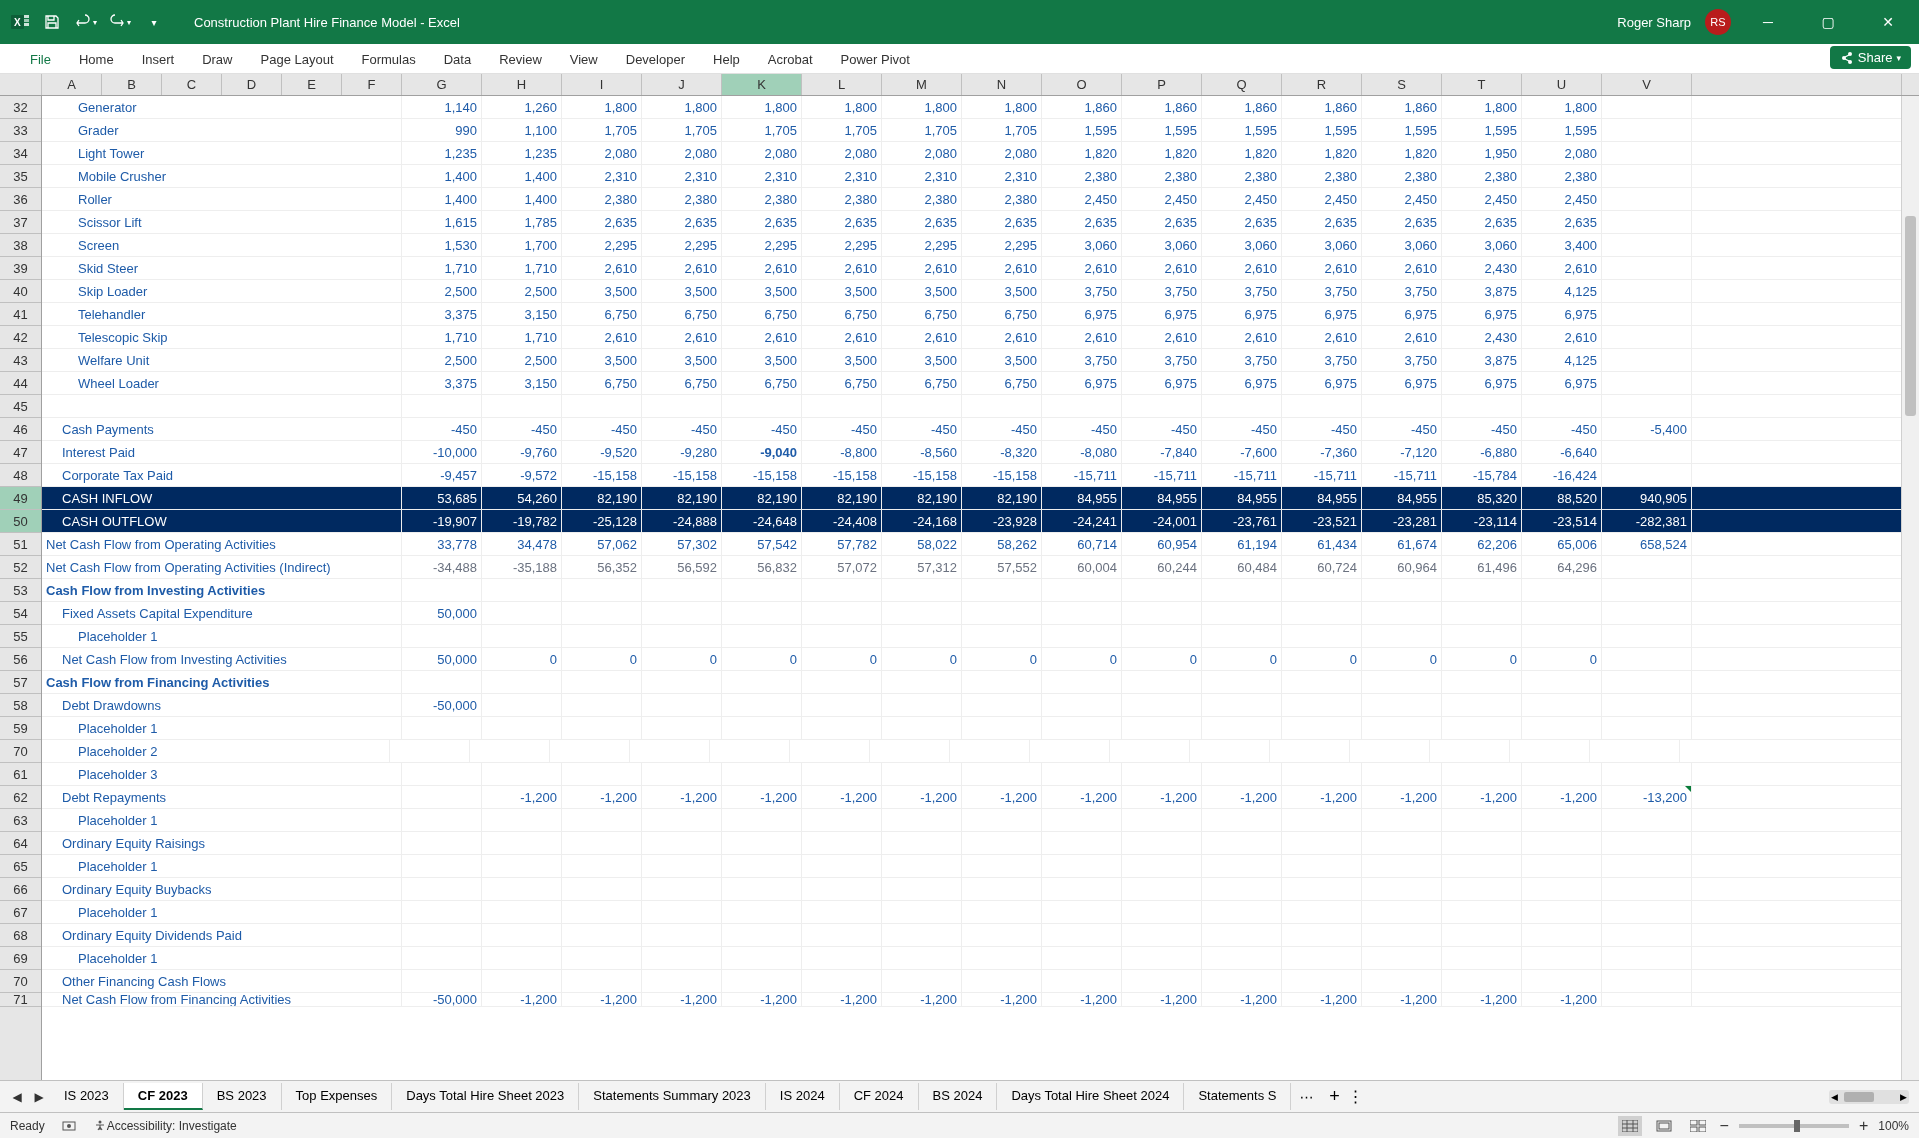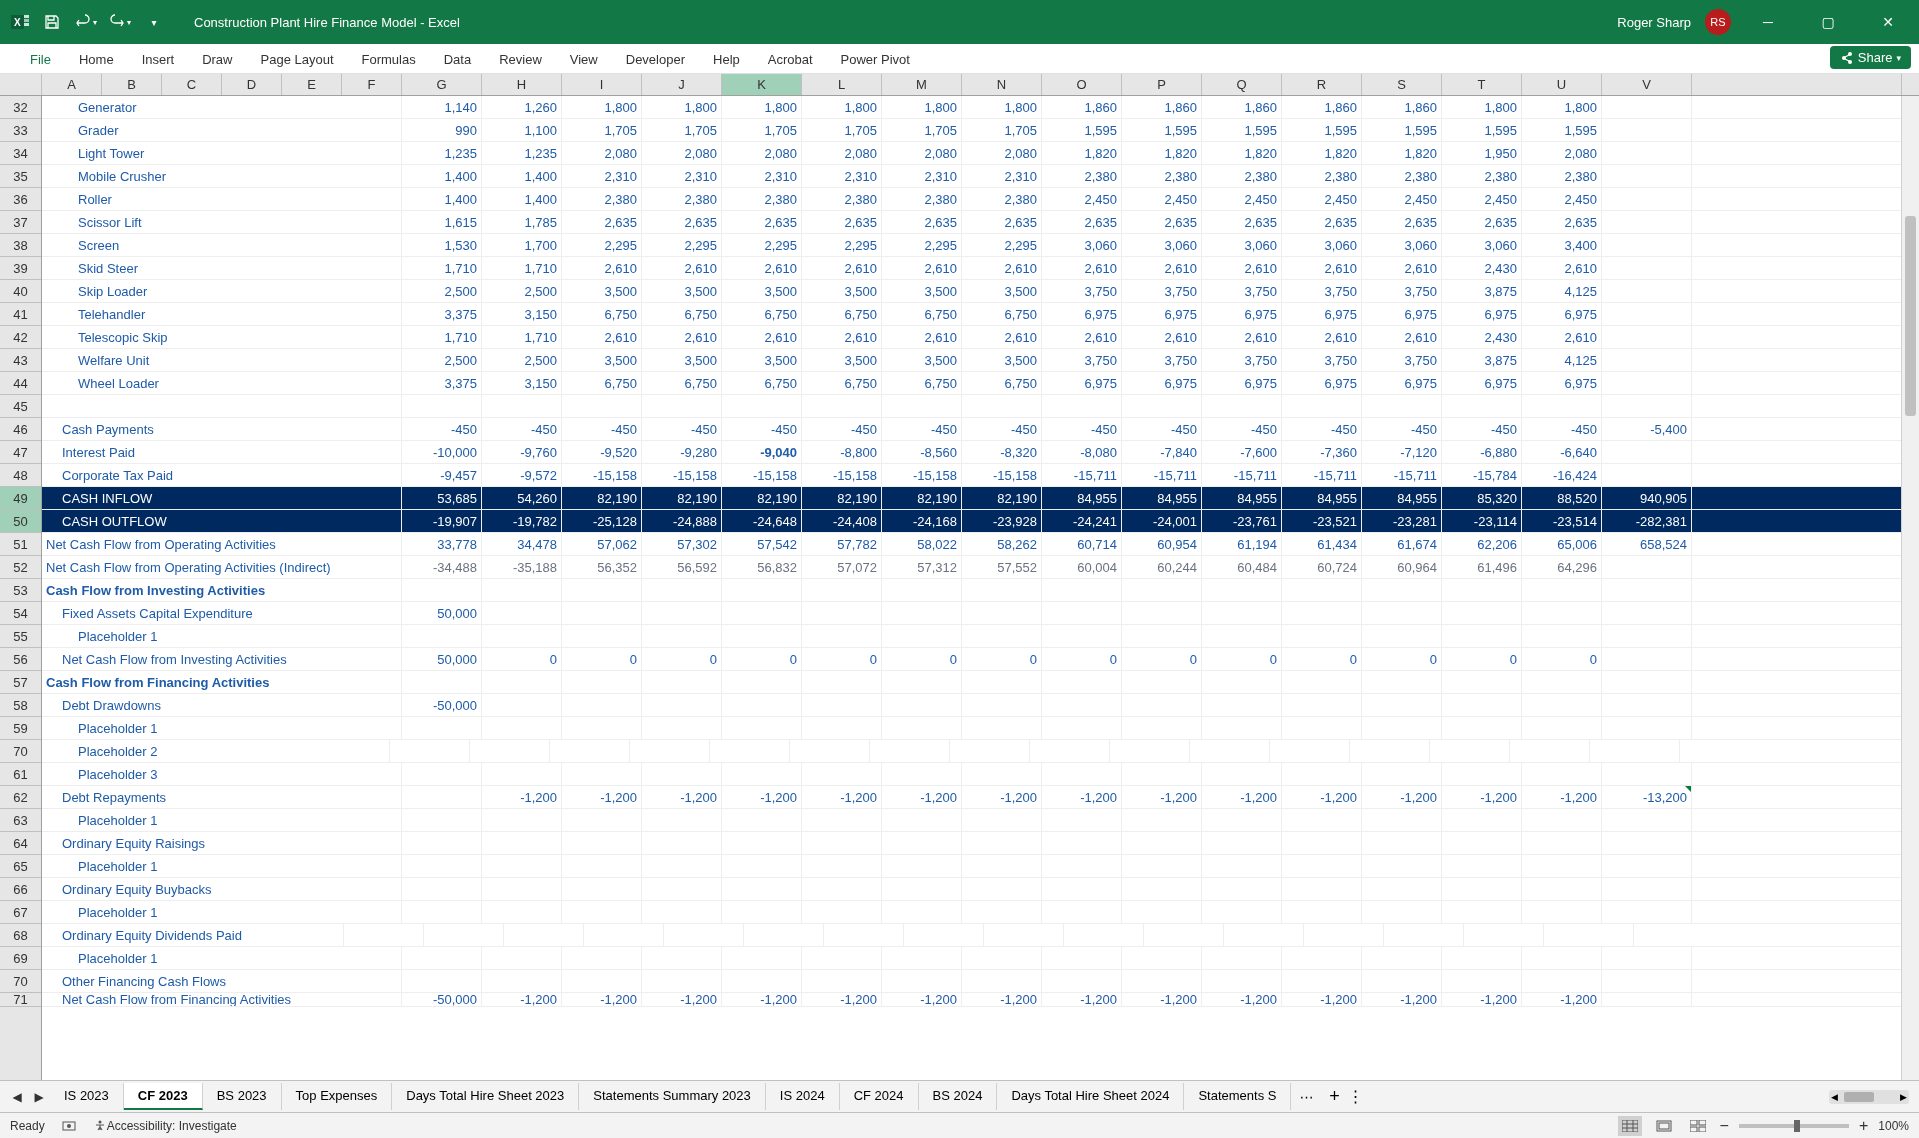--- a/index.html
+++ b/index.html
@@ -879,21 +879,21 @@
         <div class="cell num" style="width: 80px; position: relative;"></div>
         <div class="cell num" style="width: 80px; position: relative;"></div>
         <div class="cell num" style="width: 80px; position: relative;"></div>
         <div class="cell num" style="width: 80px; position: relative;"></div>
         <div class="cell num" style="width: 80px; position: relative;"></div>
         <div class="cell num" style="width: 80px; position: relative;"></div>
         <div class="cell num" style="width: 80px; position: relative;"></div>
         <div class="cell num" style="width: 90px; position: relative;"></div>
       </div>
       <div class="row">
-        <div class="cell label ind1" style="width: 302px;">Ordinary Equity Dividends Paid</div>
+        <div class="cell label ind1" style="width: 360px;">Ordinary Equity Dividends Paid</div>
         <div class="cell num" style="width: 80px; position: relative;"></div>
         <div class="cell num" style="width: 80px; position: relative;"></div>
         <div class="cell num" style="width: 80px; position: relative;"></div>
         <div class="cell num" style="width: 80px; position: relative;"></div>
         <div class="cell num" style="width: 80px; position: relative;"></div>
         <div class="cell num" style="width: 80px; position: relative;"></div>
         <div class="cell num" style="width: 80px; position: relative;"></div>
         <div class="cell num" style="width: 80px; position: relative;"></div>
         <div class="cell num" style="width: 80px; position: relative;"></div>
         <div class="cell num" style="width: 80px; position: relative;"></div>

